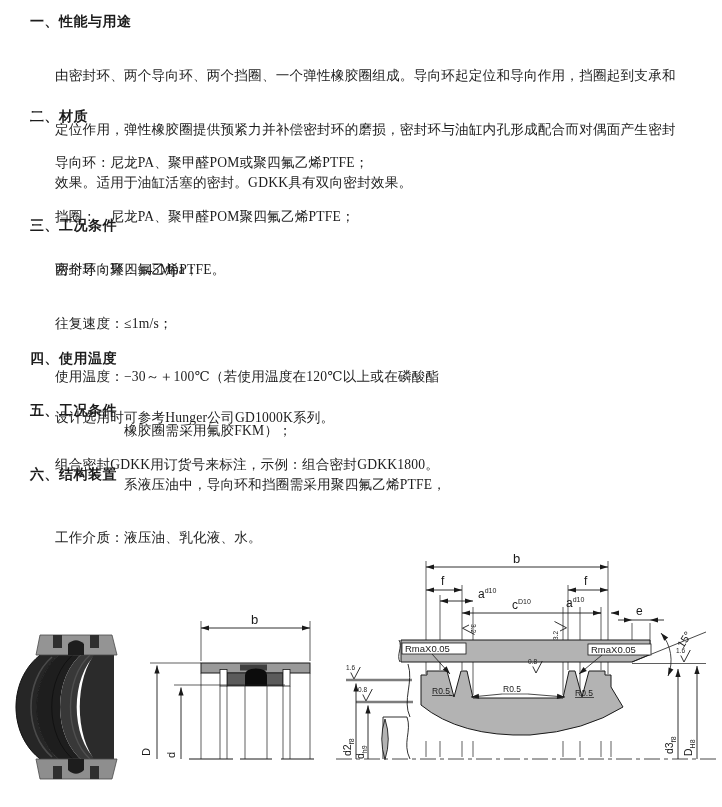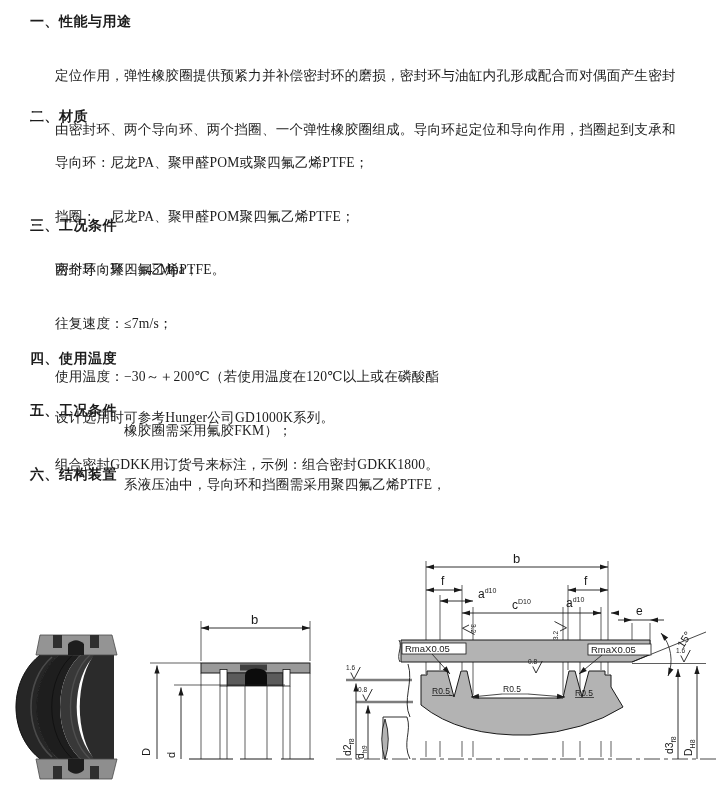--- a/index.html
+++ b/index.html
@@ -12,38 +12,40 @@
   .bd{position:absolute;left:55px;font-size:13.6px;line-height:17.9px;white-space:pre;letter-spacing:.2px;}
   .bd div{height:17.9px;}
   #figs{position:absolute;left:0;top:545px;}
   svg text{font-family:"Liberation Sans","DejaVu Sans",sans-serif;fill:#1a1a1a;}
 </style>
 </head>
 <body>
 
 <div class="hd" style="top:13px">一、性能与用途</div>
 <div class="bd" style="top:31px">
+  <div>由密封环、两个导向环、两个挡圈、一个弹性橡胶圈组成。导向环起定位和导向作用，挡圈起到支承和</div>
   <div>定位作用，弹性橡胶圈提供预紧力并补偿密封环的磨损，密封环与油缸内孔形成配合而对偶面产生密封</div>
-  <div>由密封环、两个导向环、两个挡圈、一个弹性橡胶圈组成。导向环起定位和导向作用，挡圈起到支承和</div>
+  <div>效果。适用于油缸活塞的密封。GDKK具有双向密封效果。</div>
 </div>
 
 <div class="hd" style="top:108px">二、材质</div>
 <div class="bd" style="top:118px">
   <div>导向环：尼龙PA、聚甲醛POM或聚四氟乙烯PTFE；</div>
   <div>挡圈：　尼龙PA、聚甲醛POM聚四氟乙烯PTFE；</div>
   <div>密封环：聚四氟乙烯PTFE。</div>
 </div>
 
 <div class="hd" style="top:217px">三、工况条件</div>
 <div class="bd" style="top:225px">
   <div>两个导向环：≤45Mpa；</div>
-  <div>往复速度：≤7m/s；</div>
-  <div>使用温度：−30～＋200℃（若使用温度在120℃以上或在磷酸酯</div>
+  <div>往复速度：≤1m/s；</div>
+  <div>使用温度：−30～＋100℃（若使用温度在120℃以上或在磷酸酯</div>
   <div>　　　　　橡胶圈需采用氟胶FKM）；</div>
   <div>　　　　　系液压油中，导向环和挡圈需采用聚四氟乙烯PTFE，</div>
+  <div>工作介质：液压油、乳化液、水。</div>
 </div>
 
 <div class="hd" style="top:350px">四、使用温度</div>
 <div class="bd" style="top:373px">
   <div>设计选用时可参考Hunger公司GD1000K系列。</div>
 </div>
 
 <div class="hd" style="top:402px">五、工况条件</div>
 <div class="bd" style="top:420px">
   <div>组合密封GDKK用订货号来标注，示例：组合密封GDKK1800。</div>

